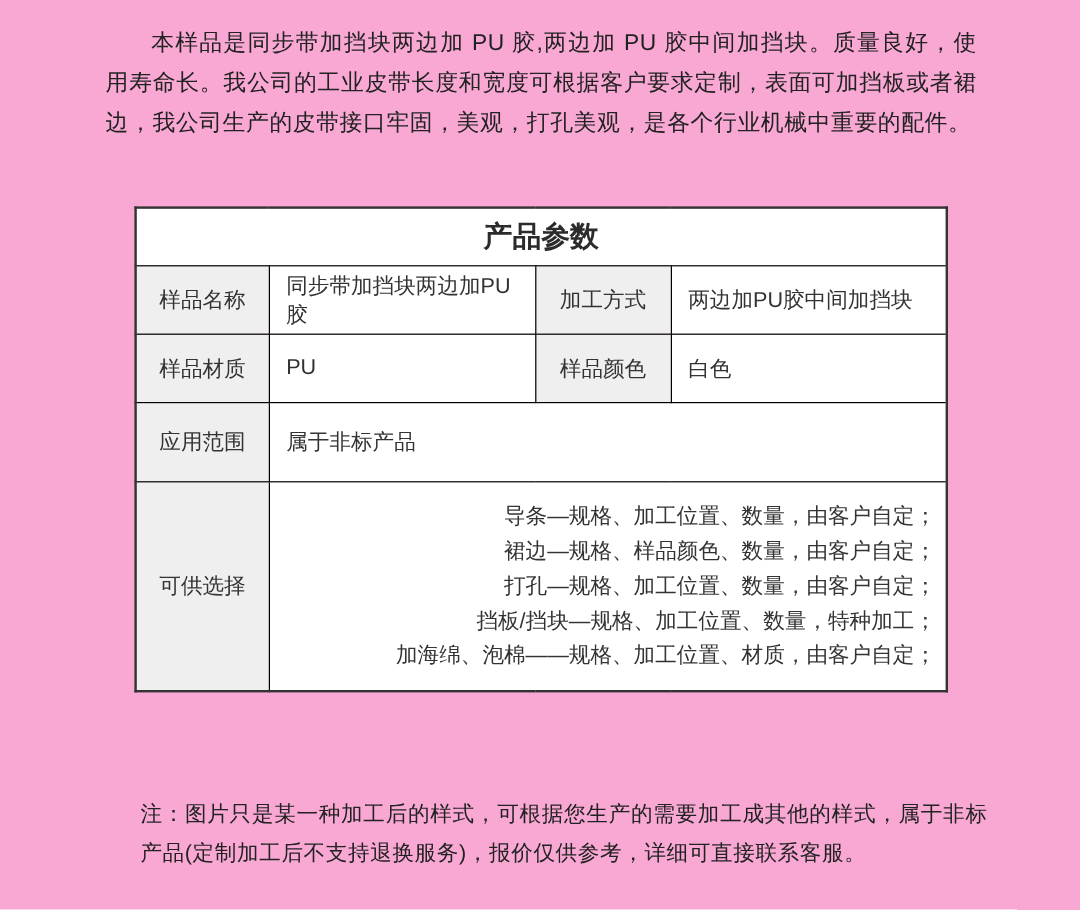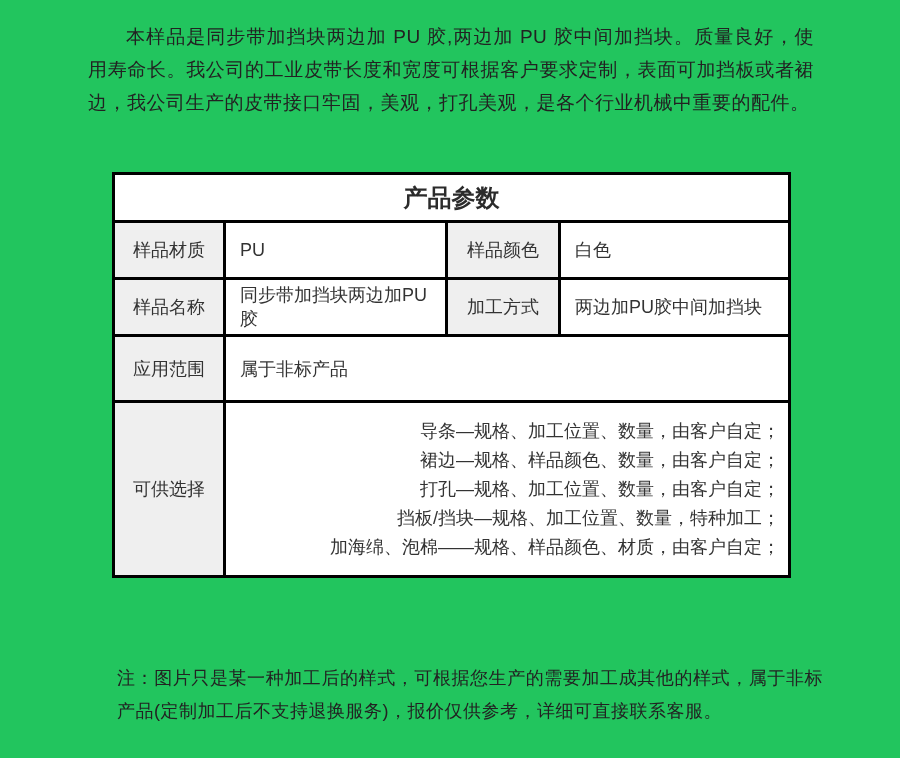--- a/index.html
+++ b/index.html
@@ -7,21 +7,21 @@
   body {
     width: 900px;
     height: 758px;
     position: relative;
     font-family: "Liberation Sans", "DejaVu Sans", sans-serif;
     color: #333333;
   }
   .page {
     position: absolute;
     inset: 0;
-    background: #22c55e;
+    background: #f9a8d4;
     text-decoration: underline;
   }
   
   .intro {
     position: absolute;
     left: 88px;
     top: 20px;
     width: 726px;
     font-size: 19px;
     line-height: 33px;
@@ -36,21 +36,21 @@
     left: 112px;
     top: 172px;
     width: 676px;
     border-collapse: collapse;
     table-layout: fixed;
     border: 2px solid #333333;
     font-size: 18px;
     color: #333333;
   }
   .params-table td {
-    border: 3px solid #000000;
+    border: 1px solid #000000;
     vertical-align: middle;
   }
   .params-table td.title-cell {
     height: 48px;
     text-align: center;
     font-size: 24px;
     font-weight: bold;
     color: #2b2b2b;
     background: #ffffff;
   }
@@ -99,44 +99,44 @@
       <col style="width:111px">
       <col style="width:222px">
       <col style="width:113px">
       <col style="width:230px">
     </colgroup>
     <tbody>
       <tr>
         <td class="title-cell" colspan="4">产品参数</td>
       </tr>
       <tr class="row-pair">
+        <td class="label-cell">样品名称</td>
+        <td class="value-cell">同步带加挡块两边加PU胶</td>
+        <td class="label-cell">加工方式</td>
+        <td class="value-cell">两边加PU胶中间加挡块</td>
+      </tr>
+      <tr class="row-pair">
         <td class="label-cell">样品材质</td>
         <td class="value-cell">PU</td>
         <td class="label-cell">样品颜色</td>
         <td class="value-cell">白色</td>
-      </tr>
-      <tr class="row-pair">
-        <td class="label-cell">样品名称</td>
-        <td class="value-cell">同步带加挡块两边加PU胶</td>
-        <td class="label-cell">加工方式</td>
-        <td class="value-cell">两边加PU胶中间加挡块</td>
       </tr>
       <tr class="row-scope">
         <td class="label-cell">应用范围</td>
         <td class="value-cell" colspan="3">属于非标产品</td>
       </tr>
       <tr class="row-special">
         <td class="label-cell">可供选择</td>
         <td class="value-cell" colspan="3">
           <div class="special-lines">
             <div>导条—规格、加工位置、数量，由客户自定；</div>
             <div>裙边—规格、样品颜色、数量，由客户自定；</div>
             <div>打孔—规格、加工位置、数量，由客户自定；</div>
             <div>挡板/挡块—规格、加工位置、数量，特种加工；</div>
-            <div>加海绵、泡棉——规格、样品颜色、材质，由客户自定；</div>
+            <div>加海绵、泡棉——规格、加工位置、材质，由客户自定；</div>
           </div>
         </td>
       </tr>
     </tbody>
   </table>
 
   <p class="note">注：图片只是某一种加工后的样式，可根据您生产的需要加工成其他的样式，属于非标产品(定制加工后不支持退换服务)，报价仅供参考，详细可直接联系客服。</p>
 
 </div>
 

